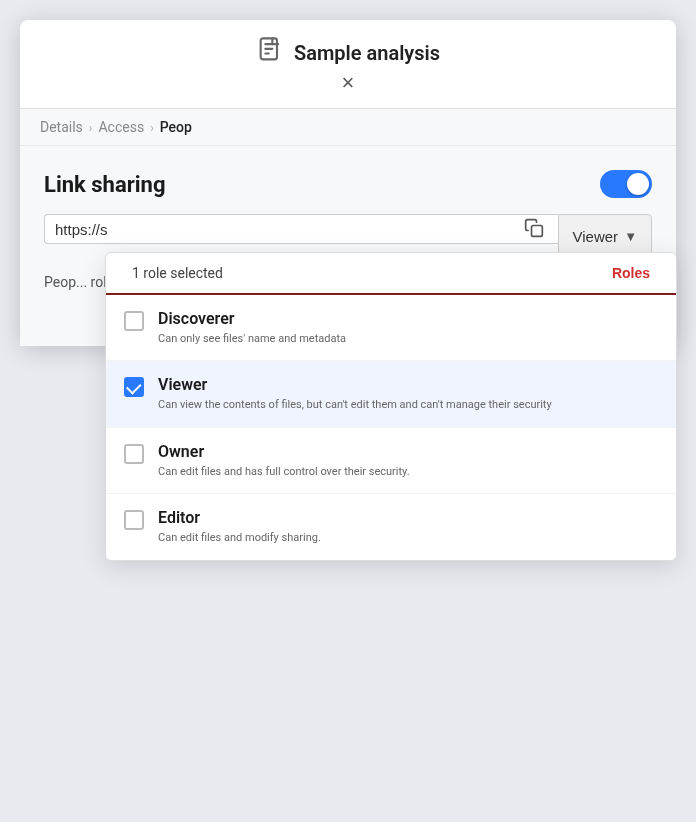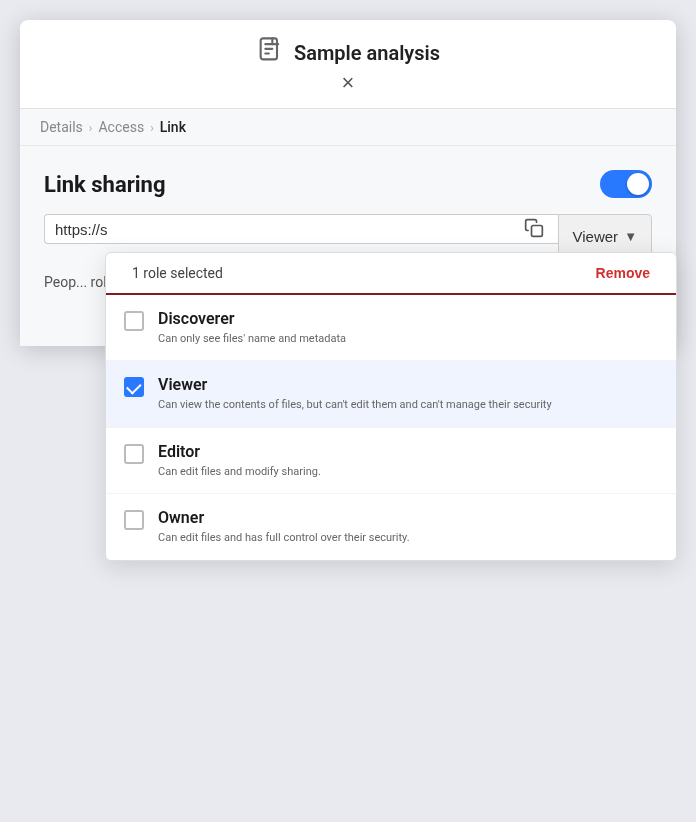--- a/index.html
+++ b/index.html
@@ -267,21 +267,21 @@
       <span class="modal-title">Sample analysis</span>
     </div>
     <button class="close-btn">×</button>
   </div>
 
   <div class="breadcrumb">
     <span class="breadcrumb-item">Details</span>
     <span class="breadcrumb-sep">›</span>
     <span class="breadcrumb-item">Access</span>
     <span class="breadcrumb-sep">›</span>
-    <span class="breadcrumb-item active">Link</span>
+    <span class="breadcrumb-item active">Peop</span>
   </div>
 
   <div class="modal-body">
     <div class="link-sharing-header">
       <span class="link-sharing-title">Link sharing</span>
       <div class="toggle-switch">
         <div class="toggle-track"></div>
         <div class="toggle-thumb"></div>
       </div>
     </div>
@@ -303,21 +303,21 @@
     </div>
 
     <p class="people-text">
       <span>Peop... role. to be</span>
     </p>
 
     <div class="dropdown-overlay">
 
       <div class="dropdown-header">
         <span class="role-selected-text">1 role selected</span>
-        <button class="remove-btn">Remove</button>
+        <button class="remove-btn">Roles</button>
       </div>
 
       <div class="role-item">
         <div class="checkbox"></div>
         <div class="role-text">
           <div class="role-name">Discoverer</div>
           <div class="role-desc">Can only see files' name and metadata</div>
         </div>
       </div>
 
@@ -325,27 +325,27 @@
         <div class="checkbox checked"></div>
         <div class="role-text">
           <div class="role-name">Viewer</div>
           <div class="role-desc">Can view the contents of files, but can't edit them and can't manage their security</div>
         </div>
       </div>
 
       <div class="role-item">
         <div class="checkbox"></div>
         <div class="role-text">
+          <div class="role-name">Owner</div>
+          <div class="role-desc">Can edit files and has full control over their security.</div>
+        </div>
+      </div>
+
+      <div class="role-item">
+        <div class="checkbox"></div>
+        <div class="role-text">
           <div class="role-name">Editor</div>
           <div class="role-desc">Can edit files and modify sharing.</div>
         </div>
       </div>
-
-      <div class="role-item">
-        <div class="checkbox"></div>
-        <div class="role-text">
-          <div class="role-name">Owner</div>
-          <div class="role-desc">Can edit files and has full control over their security.</div>
-        </div>
-      </div>
     </div>
   </div>
 </div>
 
 </body></html>

